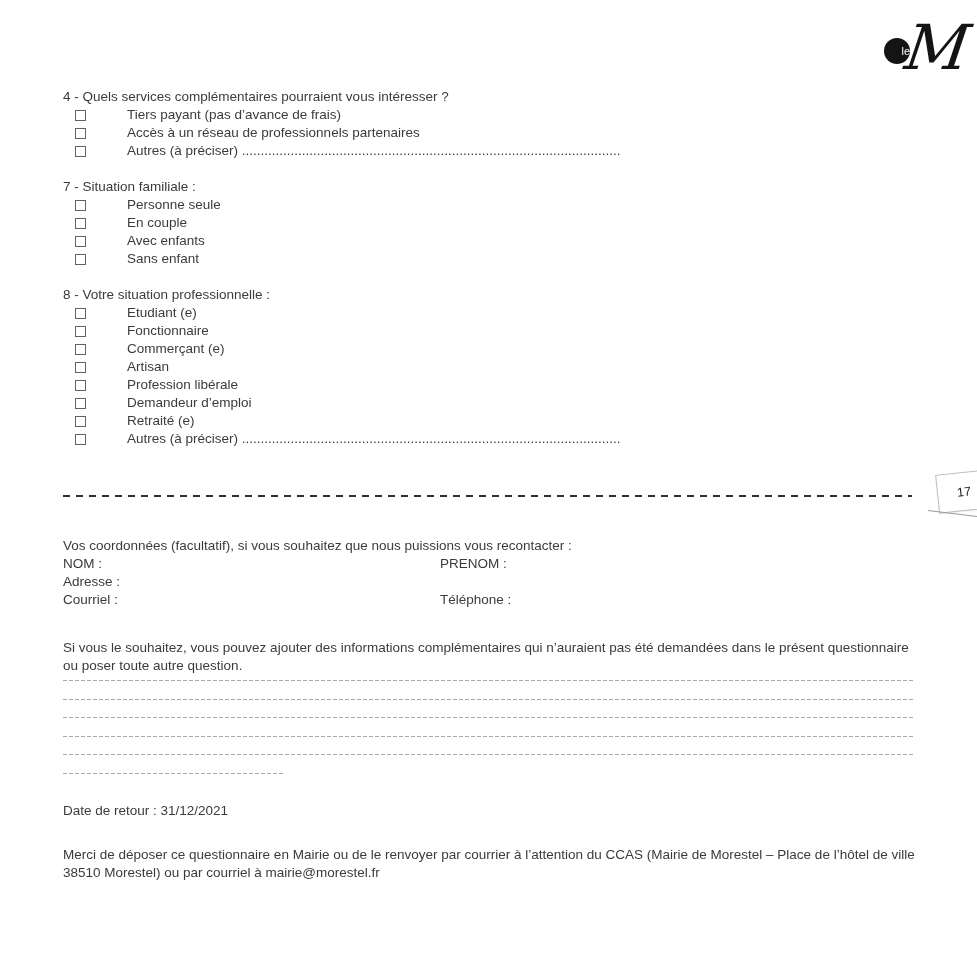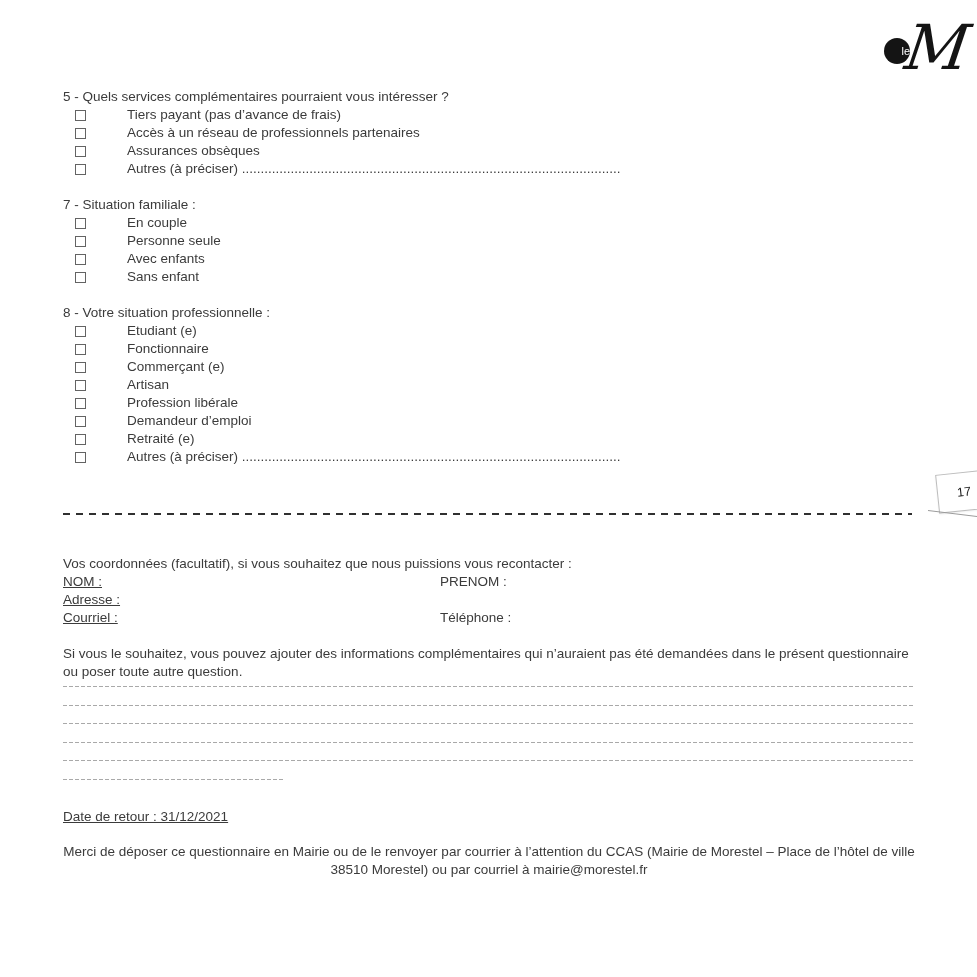--- a/index.html
+++ b/index.html
@@ -42,35 +42,35 @@
   }
   .option-label { margin-left: 41px; white-space: nowrap; overflow: hidden; }
 
   
   .cut-line {
     margin-top: 47px; width: 849px; height: 2px;
     background: repeating-linear-gradient(90deg, #303030 0 7px, transparent 7px 13px);
   }
 
   .contact-intro { margin-top: 40px; height: 18px; }
-  .field-row { position: relative; height: 18px; text-decoration: underline; }
+  .field-row { position: relative; height: 18px; }
   .field-row.gap { margin-top: 0; }
   .col2 { position: absolute; left: 377px; top: 0; }
 
-  .free-text-prompt { margin-top: 18px; width: 852px; }
+  .free-text-prompt { margin-top: 30px; width: 852px; }
 
   .answer-lines { margin-top: 5px; }
   .ans-line {
     height: 1px; width: 852px; margin-bottom: 17.5px;
     background: repeating-linear-gradient(90deg, #a9a9a9 0 4px, transparent 4px 6px);
   }
   .ans-line.short { width: 222px; margin-bottom: 0; }
 
-  .return-date { margin-top: 28px; height: 18px; text-decoration: underline; }
-  .closing { margin-top: 17px; width: 852px; text-align: center; }
+  .return-date { margin-top: 28px; height: 18px; }
+  .closing { margin-top: 26px; width: 852px; }
 
   
   .page-tab {
     position: absolute; left: 937px; top: 472px; width: 52px; height: 37px;
     background: #ffffff; border: 1px solid #bdbdbd;
     transform: rotate(-6deg);
     box-shadow: 0 1px 2px rgba(0,0,0,0.06);
     display: flex; align-items: center; justify-content: center;
     font-size: 12.5px; color: #1e1e1e;
   }
@@ -88,55 +88,51 @@
     <span class="logo-circle">
       <span>le</span>
     </span>
     <span class="logo-m">M</span>
   </div>
 
   <div class="content">
 
     <div id="questions">
   <div class="question">
-    <div class="q-title">5 - Quels services complémentaires pourraient vous intéresser ?</div>
+    <div class="q-title">4 - Quels services complémentaires pourraient vous intéresser ?</div>
     <div class="q-options">
   <div class="option-row">
     <span class="checkbox"></span>
     <span class="option-label">Tiers payant (pas d’avance de frais)</span>
   </div>
 
   <div class="option-row">
     <span class="checkbox"></span>
     <span class="option-label">Accès à un réseau de professionnels partenaires</span>
   </div>
 
-  <div class="option-row">
-    <span class="checkbox"></span>
-    <span class="option-label">Assurances obsèques</span>
-  </div>
 
   <div class="option-row">
     <span class="checkbox"></span>
     <span class="option-label">Autres (à préciser) .....................................................................................................</span>
   </div>
 </div>
   </div>
 
   <div class="question">
     <div class="q-title">7 - Situation familiale :</div>
     <div class="q-options">
   <div class="option-row">
     <span class="checkbox"></span>
+    <span class="option-label">Personne seule</span>
+  </div>
+
+  <div class="option-row">
+    <span class="checkbox"></span>
     <span class="option-label">En couple</span>
-  </div>
-
-  <div class="option-row">
-    <span class="checkbox"></span>
-    <span class="option-label">Personne seule</span>
   </div>
 
   <div class="option-row">
     <span class="checkbox"></span>
     <span class="option-label">Avec enfants</span>
   </div>
 
   <div class="option-row">
     <span class="checkbox"></span>
     <span class="option-label">Sans enfant</span>

